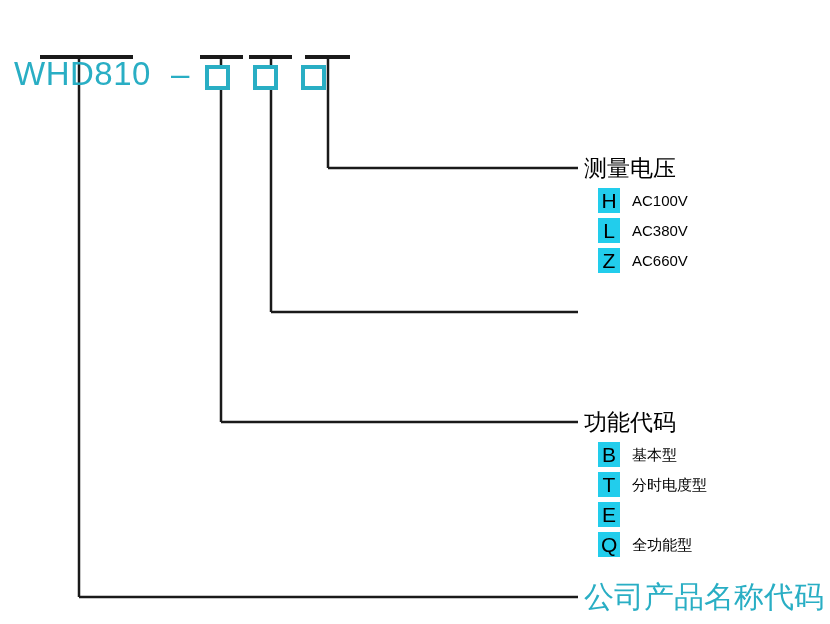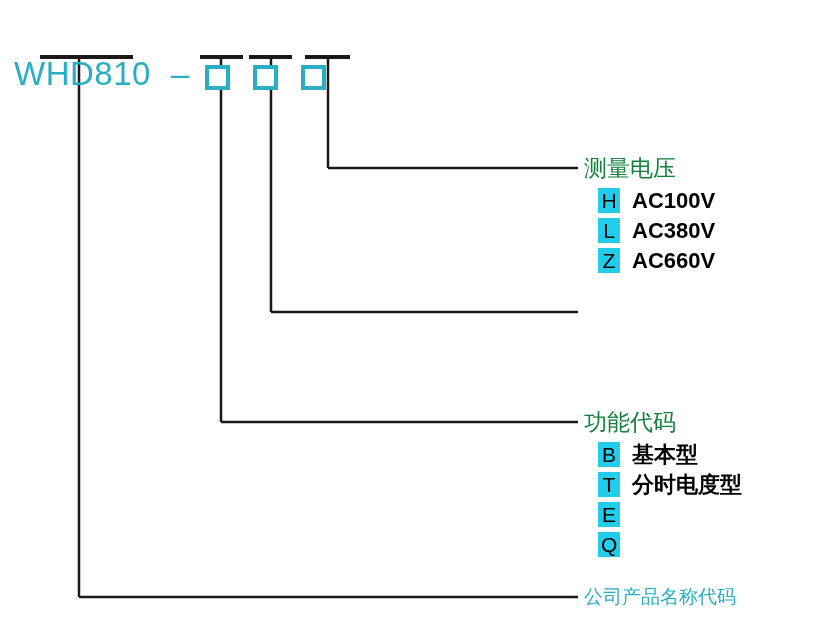--- a/index.html
+++ b/index.html
@@ -58,21 +58,21 @@
     background: #ffffff;
   }
   .slot-box:last-child { margin-right: 0; }
 
   
   .group {
     position: absolute;
     left: 584px;
   }
   .group-title {
-    color: #15803d;
+    color: #000000;
     font-size: 23px;
     line-height: 26px;
     white-space: nowrap;
   }
   .option-list {
     margin-top: 4px;
   }
   .option-row {
     display: flex;
     align-items: center;
@@ -88,32 +88,31 @@
     padding: 0 3px;
     background: #22cdec;
     color: #000000;
     font-size: 21px;
     line-height: 25px;
     box-sizing: border-box;
   }
   .option-label {
     margin-left: 12px;
     color: #000000;
-    font-size: 22px;
+    font-size: 15px;
     line-height: 25px;
-    font-weight: bold;
   }
   
   .opt-indent { padding-left: 14px; }
 
   .footer-label {
     position: absolute;
     left: 584px;
     color: #29aec4;
-    font-size: 19px;
+    font-size: 30px;
     line-height: 26px;
     white-space: nowrap;
   }
 </style>
 </head>
 <body>
 
 <div id="diagram-root">
 
   <svg id="diagram-svg" viewBox="0 0 830 624">
@@ -173,19 +172,20 @@
       </div>
       <div class="option-row">
         <span class="option-code">T</span>
         <span class="option-label">分时电度型</span>
       </div>
       <div class="option-row">
         <span class="option-code">E</span>
       </div>
       <div class="option-row">
         <span class="option-code">Q</span>
+        <span class="option-label">全功能型</span>
       </div>
     </div>
   </div>
 
   <div class="footer-label" style="top:584px">公司产品名称代码</div>
 
 </div>
 
 </body></html>

